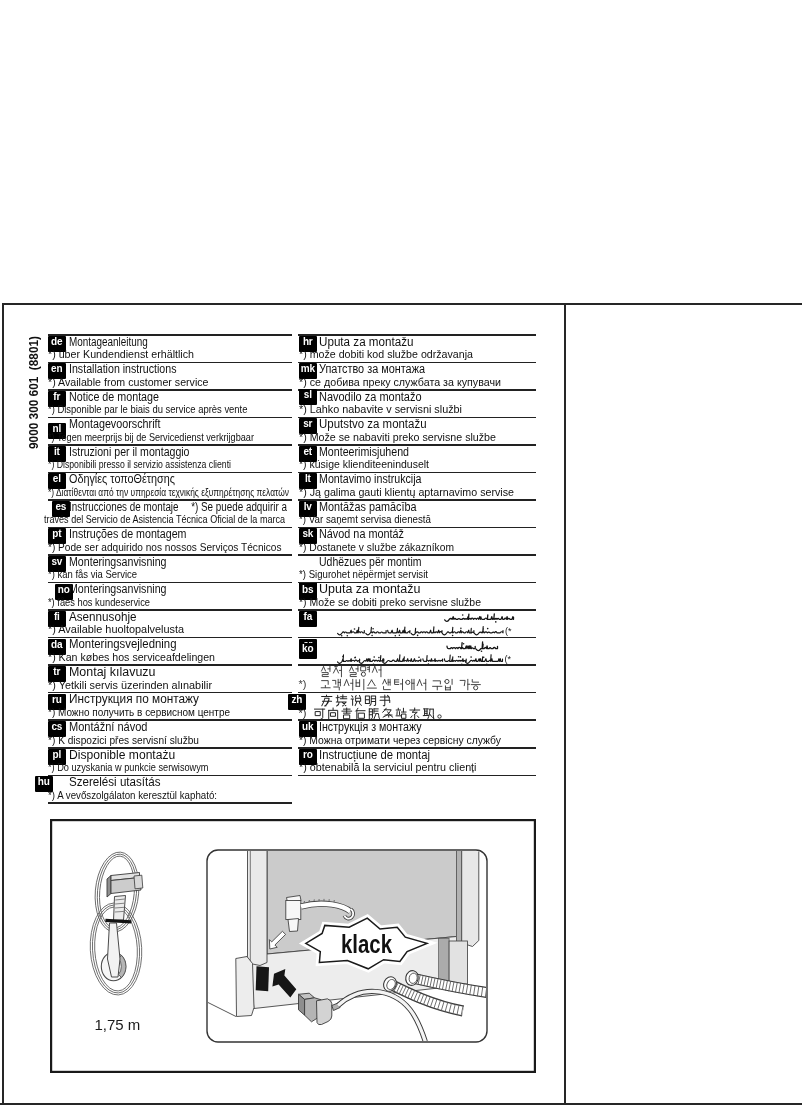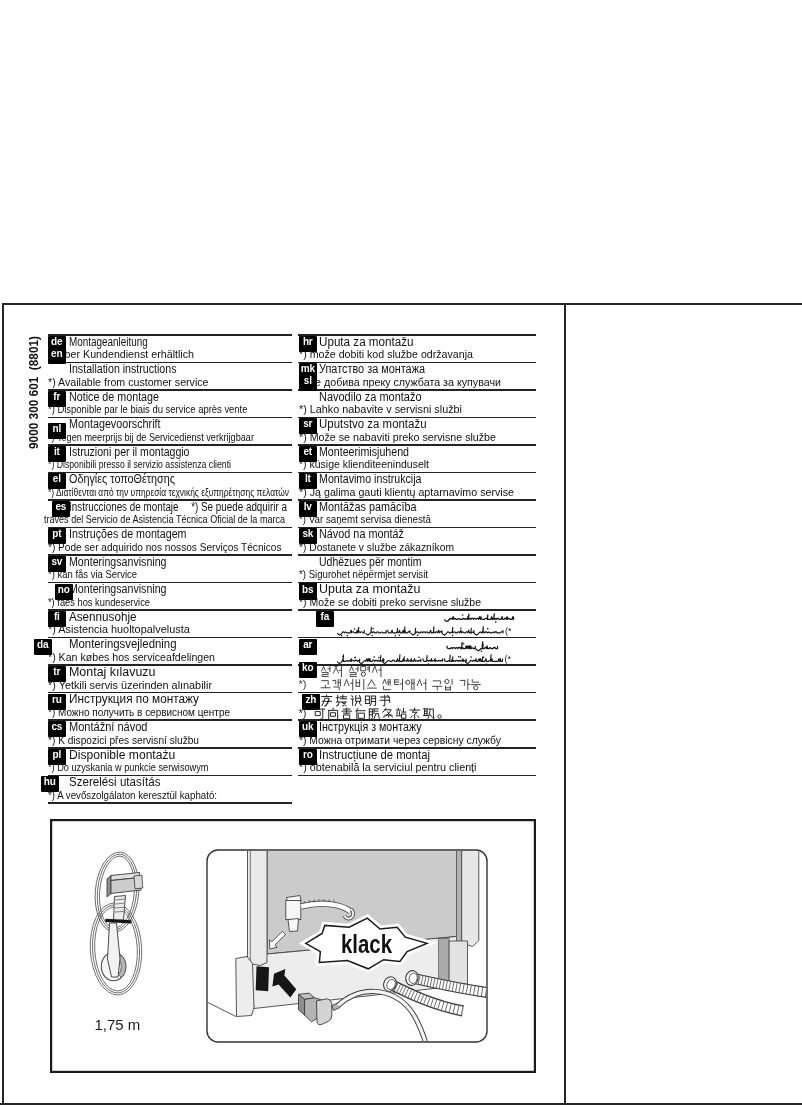--- a/index.html
+++ b/index.html
@@ -9,21 +9,21 @@
 <div style="position:absolute;left:2px;top:302.9px;width:800px;height:2.1px;background:#262626"></div>
 <div style="position:absolute;left:2px;top:302.8px;width:1.6px;height:801px;background:#262626"></div>
 <div style="position:absolute;left:564.3px;top:302.8px;width:1.5px;height:801px;background:#262626"></div>
 <div style="position:absolute;left:0px;top:1103px;width:802px;height:2.3px;background:#262626"></div>
 <div id="vcode" style="position:absolute;left:27.5px;top:449px;transform:rotate(-90deg) scaleX(0.9452);transform-origin:0 0;font-weight:bold;font-size:12.5px;white-space:pre;line-height:13px">9000 300 601  (8801)</div>
 <div class="sep" style="left:47.5px;top:334.0px;width:244.5px"></div>
 <div class="tag" style="left:48px;top:335.7px">de</div>
 <div id="t_L_de" class="tl " style="left:68.5px;top:335.5px;font-size:12px;transform:scaleX(0.8258);">Montageanleitung</div>
 <div id="l_L_de" class="tl " style="left:48px;top:348.1px;font-size:11px;transform:scaleX(0.9705);">*) über Kundendienst erhältlich</div>
 <div class="sep" style="left:47.5px;top:361.5px;width:244.5px"></div>
-<div class="tag" style="left:48px;top:348px">en</div>
+<div class="tag" style="left:48px;top:363px">en</div>
 <div id="t_L_en" class="tl " style="left:68.5px;top:363.0px;font-size:12px;transform:scaleX(0.8855);">Installation instructions</div>
 <div id="l_L_en" class="tl " style="left:48px;top:375.6px;font-size:11px;transform:scaleX(0.9663);">*) Available from customer service</div>
 <div class="sep" style="left:47.5px;top:389.1px;width:244.5px"></div>
 <div class="tag" style="left:48px;top:390.8px">fr</div>
 <div id="t_L_fr" class="tl " style="left:68.5px;top:390.6px;font-size:12px;transform:scaleX(0.8934);">Notice de montage</div>
 <div id="l_L_fr" class="tl " style="left:48px;top:403.2px;font-size:11px;transform:scaleX(0.8586);">*) Disponible par le biais du service après vente</div>
 <div class="sep" style="left:47.5px;top:416.6px;width:244.5px"></div>
 <div class="tag" style="left:48px;top:423px">nl</div>
 <div id="t_L_nl" class="tl " style="left:68.5px;top:418.1px;font-size:12px;transform:scaleX(0.8966);">Montagevoorschrift</div>
 <div id="l_L_nl" class="tl " style="left:48px;top:430.7px;font-size:11px;transform:scaleX(0.8305);">*) Tegen meerprijs bij de Servicedienst verkrijgbaar</div>
@@ -47,56 +47,56 @@
 <div class="tag" style="left:48px;top:555.9px">sv</div>
 <div id="t_L_sv" class="tl " style="left:68.5px;top:555.7px;font-size:12px;transform:scaleX(0.8859);">Monteringsanvisning</div>
 <div id="l_L_sv" class="tl " style="left:48px;top:568.3px;font-size:11px;transform:scaleX(0.8613);">*) kan fås via Service</div>
 <div class="sep" style="left:47.5px;top:581.8px;width:244.5px"></div>
 <div class="tag" style="left:55px;top:583.5px">no</div>
 <div id="t_L_no" class="tl " style="left:68.5px;top:583.3px;font-size:12px;transform:scaleX(0.8859);">Monteringsanvisning</div>
 <div id="l_L_no" class="tl " style="left:48px;top:595.9px;font-size:11px;transform:scaleX(0.8468);">*) fåes hos kundeservice</div>
 <div class="sep" style="left:47.5px;top:609.3px;width:244.5px"></div>
 <div class="tag" style="left:48px;top:611.0px">fi</div>
 <div id="t_L_fi" class="tl " style="left:68.5px;top:610.8px;font-size:12px;transform:scaleX(0.9728);">Asennusohje</div>
-<div id="l_L_fi" class="tl " style="left:48px;top:623.4px;font-size:11px;transform:scaleX(0.9907);">*) Asistencia huoltopalvelusta</div>
+<div id="l_L_fi" class="tl " style="left:48px;top:623.4px;font-size:11px;transform:scaleX(0.9907);">*) Available huoltopalvelusta</div>
 <div class="sep" style="left:47.5px;top:636.8px;width:244.5px"></div>
-<div class="tag" style="left:34px;top:638.5px">da</div>
+<div class="tag" style="left:48px;top:638.5px">da</div>
 <div id="t_L_da" class="tl " style="left:68.5px;top:638.3px;font-size:12px;transform:scaleX(0.9479);">Monteringsvejledning</div>
 <div id="l_L_da" class="tl " style="left:48px;top:650.9px;font-size:11px;transform:scaleX(0.9651);">*) Kan købes hos serviceafdelingen</div>
 <div class="sep" style="left:47.5px;top:664.4px;width:244.5px"></div>
 <div class="tag" style="left:48px;top:666.1px">tr</div>
 <div id="t_L_tr" class="tl " style="left:68.5px;top:665.9px;font-size:12px;transform:scaleX(1.0375);">Montaj kılavuzu</div>
 <div id="l_L_tr" class="tl " style="left:48px;top:678.5px;font-size:11px;transform:scaleX(0.9861);">*) Yetkili servis üzerinden alınabilir</div>
 <div class="sep" style="left:47.5px;top:691.9px;width:244.5px"></div>
 <div class="tag" style="left:48px;top:693.6px">ru</div>
 <div id="t_L_ru" class="tl " style="left:68.5px;top:693.4px;font-size:12px;transform:scaleX(0.9833);">Инструкция по монтажу</div>
 <div id="l_L_ru" class="tl " style="left:48px;top:706.0px;font-size:11px;transform:scaleX(0.9058);">*) Можно получить в сервисном центре</div>
 <div class="sep" style="left:47.5px;top:719.4px;width:244.5px"></div>
 <div class="tag" style="left:48px;top:721.1px">cs</div>
 <div id="t_L_cs" class="tl " style="left:68.5px;top:720.9px;font-size:12px;transform:scaleX(0.9193);">Montážní návod</div>
 <div id="l_L_cs" class="tl " style="left:48px;top:733.5px;font-size:11px;transform:scaleX(0.9216);">*) K dispozici přes servisní službu</div>
 <div class="sep" style="left:47.5px;top:747.0px;width:244.5px"></div>
 <div class="tag" style="left:48px;top:748.7px">pl</div>
 <div id="t_L_pl" class="tl " style="left:68.5px;top:748.5px;font-size:12px;transform:scaleX(1.0078);">Disponible montażu</div>
 <div id="l_L_pl" class="tl " style="left:48px;top:761.1px;font-size:11px;transform:scaleX(0.8361);">*) Do uzyskania w punkcie serwisowym</div>
 <div class="sep" style="left:47.5px;top:774.5px;width:244.5px"></div>
-<div class="tag" style="left:41px;top:776.2px">hu</div>
+<div class="tag" style="left:35px;top:776.2px">hu</div>
 <div id="t_L_hu" class="tl " style="left:68.5px;top:776.0px;font-size:12px;transform:scaleX(0.9660);">Szerelési utasítás</div>
 <div id="l_L_hu" class="tl " style="left:48px;top:788.6px;font-size:11px;transform:scaleX(0.8829);">*) A vevőszolgálaton keresztül kapható:</div>
 <div class="sep" style="left:47.5px;top:802.0px;width:244.5px"></div>
 <div class="sep" style="left:297.5px;top:334.0px;width:238.0px"></div>
 <div class="tag" style="left:299px;top:335.7px">hr</div>
 <div id="t_R_hr" class="tl " style="left:318.5px;top:335.5px;font-size:12px;transform:scaleX(0.9703);">Uputa za montažu</div>
 <div id="l_R_hr" class="tl " style="left:299px;top:348.1px;font-size:11px;transform:scaleX(0.9679);">*) može dobiti kod službe održavanja</div>
 <div class="sep" style="left:297.5px;top:361.5px;width:238.0px"></div>
 <div class="tag" style="left:299px;top:363.2px">mk</div>
 <div id="t_R_mk" class="tl " style="left:318.5px;top:363.0px;font-size:12px;transform:scaleX(0.9067);">Упатство за монтажа</div>
 <div id="l_R_mk" class="tl " style="left:299px;top:375.6px;font-size:11px;transform:scaleX(0.9718);">*) се добива преку службата за купувачи</div>
 <div class="sep" style="left:297.5px;top:389.1px;width:238.0px"></div>
-<div class="tag" style="left:299px;top:375px">sl</div>
+<div class="tag" style="left:299px;top:389px">sl</div>
 <div id="t_R_sl" class="tl " style="left:318.5px;top:390.6px;font-size:12px;transform:scaleX(0.9147);">Navodilo za montažo</div>
 <div id="l_R_sl" class="tl " style="left:299px;top:403.2px;font-size:11px;transform:scaleX(0.9837);">*) Lahko nabavite v servisni službi</div>
 <div class="sep" style="left:297.5px;top:416.6px;width:238.0px"></div>
 <div class="tag" style="left:299px;top:418.3px">sr</div>
 <div id="t_R_sr" class="tl " style="left:318.5px;top:418.1px;font-size:12px;transform:scaleX(0.9536);">Uputstvo za montažu</div>
 <div id="l_R_sr" class="tl " style="left:299px;top:430.7px;font-size:11px;transform:scaleX(0.9705);">*) Može se nabaviti preko servisne službe</div>
 <div class="sep" style="left:297.5px;top:444.1px;width:238.0px"></div>
 <div class="tag" style="left:299px;top:445.8px">et</div>
 <div id="t_R_et" class="tl " style="left:318.5px;top:445.6px;font-size:12px;transform:scaleX(0.8877);">Monteerimisjuhend</div>
 <div id="l_R_et" class="tl " style="left:299px;top:458.2px;font-size:11px;transform:scaleX(0.9533);">*) küsige klienditeeninduselt</div>
@@ -114,21 +114,21 @@
 <div id="l_R_sk" class="tl " style="left:299px;top:540.8px;font-size:11px;transform:scaleX(0.9320);">*) Dostanete v službe zákazníkom</div>
 <div class="sep" style="left:297.5px;top:554.2px;width:238.0px"></div>
 <div class="tag" style="left:299px;top:582px">sq</div>
 <div id="t_R_sq" class="tl " style="left:318.5px;top:555.7px;font-size:12px;transform:scaleX(0.8732);">Udhëzues për montim</div>
 <div id="l_R_sq" class="tl " style="left:299px;top:568.3px;font-size:11px;transform:scaleX(0.8755);">*) Sigurohet nëpërmjet servisit</div>
 <div class="sep" style="left:297.5px;top:581.8px;width:238.0px"></div>
 <div class="tag" style="left:299px;top:583.5px">bs</div>
 <div id="t_R_bs" class="tl " style="left:318.5px;top:583.3px;font-size:12px;transform:scaleX(1.0422);">Uputa za montažu</div>
 <div id="l_R_bs" class="tl " style="left:299px;top:595.9px;font-size:11px;transform:scaleX(0.9510);">*) Može se dobiti preko servisne službe</div>
 <div class="sep" style="left:297.5px;top:609.3px;width:238.0px"></div>
-<div class="tag" style="left:316px;top:611.0px">fa</div>
+<div class="tag" style="left:299px;top:611.0px">fa</div>
 <svg style="position:absolute;left:297.5px;top:609.3px" width="238.0" height="28" viewBox="0 0 238.0 28">
     <path d="M215.5,8.1 L215.5,10.3 l-0.6,-2.6 l-0.9,2.6 l-1.9,0 q-1.3,-2.0 -2.5,0 l-0.5,-2.6 l-0.8,2.6 q-1.0,-2.2 -2.1,0 l-1.4,0 l-0.7,-2.6 l-1.1,2.6 l-1.9,0 q-1.0,-1.9 -2.0,0 q-1.1,-1.6 -2.2,0 q-1.2,-1.8 -2.5,0 l-0.6,-2.6 l-0.9,2.6 l-1.8,0 l-1.8,0 q-1.5,-2.4 -3.0,0 l-1.6,0 q-1.6,0.2 -1.8,-2.4 M195.8,10.3 L196.3,4.9 M189.4,10.3 L189.8,5.9 M182.4,8.1 L182.4,10.3 l-0.7,-2.6 l-1.0,2.6 q-1.1,-2.3 -2.2,0 q-1.5,-1.8 -3.0,0 q-1.3,-2.2 -2.6,0 q-1.0,-1.7 -2.1,0 l-0.7,-2.6 l-1.0,2.6 q-1.1,-1.5 -2.2,0 q-1.4,-1.6 -2.8,0 l-1.8,0 q-1.4,-1.5 -2.7,0 l-1.5,0 q-1.1,-1.7 -2.2,0 l-0.7,-2.6 l-1.0,2.6 q-1.4,-1.6 -2.9,0 q-2.4,3.8 -4.6,0.6 M170.4,10.3 L170.9,5.1" fill="none" stroke="#161616" stroke-width="1.3" stroke-linecap="round" stroke-linejoin="round"></path>
     <circle cx="197.8" cy="12.9" r="0.8" fill="#161616"></circle>
     <circle cx="164.7" cy="6.0" r="0.8" fill="#161616"></circle>
     <path d="M205.0,21.6 L205.0,23.8 q-1.4,-2.1 -2.8,0 l-1.8,0 l-1.5,0 q-1.1,-2.3 -2.2,0 q-1.4,-1.5 -2.8,0 l-1.7,0 q-1.4,-1.4 -2.8,0 q-1.5,-1.9 -2.9,0 q-1.5,-2.3 -3.0,0 q-1.2,-1.5 -2.4,0 q-2.4,3.8 -4.6,0.6 M184.7,23.8 L185.2,17.5 M184.9,23.8 L185.3,19.4 M175.9,21.6 L175.9,23.8 q-1.2,-1.4 -2.4,0 l-2.2,0 l-0.6,-2.6 l-1.0,2.6 q-1.2,-2.1 -2.4,0 l-1.5,0 q-1.2,-1.9 -2.4,0 l-0.6,-2.6 l-0.9,2.6 q-1.4,-1.8 -2.8,0 l-1.6,0 q-1.2,-2.2 -2.4,0 q-1.3,-1.6 -2.5,0 l-1.4,0 q-1.2,-2.0 -2.3,0 q-2.4,3.8 -4.6,0.6 M154.3,23.8 L154.8,18.3 M172.9,23.8 L173.3,19.4 M144.0,21.6 L144.0,23.8 q-1.3,-2.3 -2.6,0 l-0.7,-2.6 l-1.0,2.6 q-1.4,-1.9 -2.8,0 q-1.1,-1.8 -2.1,0 l-1.5,0 l-0.7,-2.6 l-1.0,2.6 l-1.6,0 q-1.4,-1.9 -2.8,0 q-1.2,-2.1 -2.4,0 q-1.4,-1.8 -2.7,0 l-1.4,0 q-1.4,-2.0 -2.9,0 q-2.4,3.8 -4.6,0.6 M135.4,23.8 L135.9,17.9 M117.2,23.8 L117.6,19.4 M111.9,21.6 L111.9,23.8 q-1.2,-2.4 -2.4,0 l-1.9,0 l-0.7,-2.6 l-1.1,2.6 l-0.6,-2.6 l-0.9,2.6 l-2.1,0 l-0.6,-2.6 l-0.9,2.6 q-1.2,-2.1 -2.4,0 l-1.4,0 l-2.1,0 l-0.7,-2.6 l-1.0,2.6 l-1.6,0 q-1.6,0.2 -1.8,-2.4 M106.4,23.8 L106.9,18.1 M99.1,23.8 L99.5,19.4 M88.1,21.6 L88.1,23.8 l-1.9,0 l-1.5,0 q-1.0,-1.7 -2.1,0 l-2.0,0 q-1.1,-2.1 -2.2,0 l-1.7,0 q-1.1,-2.0 -2.2,0 q-1.0,-2.0 -2.1,0 q-2.4,3.8 -4.6,0.6 M72.9,23.8 L73.4,18.4 M66.3,21.6 L66.3,23.8 l-1.5,0 q-1.3,-2.2 -2.6,0 q-1.2,-2.3 -2.5,0 l-0.5,-2.6 l-0.8,2.6 l-2.0,0 q-1.3,-2.1 -2.7,0 l-0.6,-2.6 l-0.9,2.6 l-1.7,0 l-1.7,0 q-1.2,-1.7 -2.4,0 q-1.1,-1.9 -2.2,0 q-2.4,3.8 -4.6,0.6 M60.3,23.8 L60.8,18.3" fill="none" stroke="#161616" stroke-width="1.15" stroke-linecap="round" stroke-linejoin="round"></path>
     <circle cx="189.7" cy="19.6" r="0.8" fill="#161616"></circle>
     <circle cx="154.6" cy="26.5" r="0.8" fill="#161616"></circle>
     <circle cx="162.9" cy="19.3" r="0.8" fill="#161616"></circle>
     <circle cx="119.6" cy="26.4" r="0.8" fill="#161616"></circle>
     <circle cx="97.3" cy="26.7" r="0.8" fill="#161616"></circle>
@@ -157,21 +157,21 @@
     <circle cx="121.0" cy="20.3" r="0.8" fill="#161616"></circle>
     <circle cx="76.2" cy="20.0" r="0.8" fill="#161616"></circle>
     <circle cx="80.9" cy="20.6" r="0.8" fill="#161616"></circle>
     <circle cx="75.5" cy="27.2" r="0.8" fill="#161616"></circle>
     <circle cx="45.0" cy="19.5" r="0.8" fill="#161616"></circle>
     <circle cx="57.3" cy="20.2" r="0.8" fill="#161616"></circle>
     <circle cx="57.0" cy="20.8" r="0.8" fill="#161616"></circle>
     <text x="206.5" y="25" font-size="9" fill="#161616" font-family="Liberation Sans">(*</text>
   </svg>
 <div class="sep" style="left:297.5px;top:664.4px;width:238.0px"></div>
-<div class="tag" style="left:299px;top:662px">ko</div>
+<div class="tag" style="left:299px;top:643px">ko</div>
 <svg style="position:absolute;left:297.5px;top:664.4px" width="238.0" height="28" viewBox="0 0 238.0 28">
     <g transform="translate(22.7,2.0) scale(1.100)">
       <path d="M2.6,0.6 L0.7,4.6 M2.6,0.6 L4.4,4.6 M8.4,0.2 L8.4,5 M6.5,2.6 L8.4,2.6 M1.2,6 L6.8,6 L6.8,7.8 L1.4,7.8 L1.4,9.6 L7,9.6" fill="none" stroke="#3d3d3d" stroke-width="0.86" stroke-linecap="round" stroke-linejoin="round"></path>
     </g>
     <g transform="translate(34.2,2.0) scale(1.100)">
       <path d="M2.2,0.6 L4.8,0.2 M3.5,1.6 L1.1,6.4 M3.5,1.6 L5.8,6.4 M8.4,0 L8.4,9.8 M6.5,4 L8.4,4" fill="none" stroke="#3d3d3d" stroke-width="0.86" stroke-linecap="round" stroke-linejoin="round"></path>
     </g>
     <g transform="translate(50.7,2.0) scale(1.100)">
       <path d="M2.6,0.6 L0.7,4.6 M2.6,0.6 L4.4,4.6 M8.4,0.2 L8.4,5 M6.5,2.6 L8.4,2.6 M1.2,6 L6.8,6 L6.8,7.8 L1.4,7.8 L1.4,9.6 L7,9.6" fill="none" stroke="#3d3d3d" stroke-width="0.86" stroke-linecap="round" stroke-linejoin="round"></path>
     </g>
@@ -216,21 +216,21 @@
       <path d="M1.2,2 a1.9,1.9 0 1 0 3.8,0 a1.9,1.9 0 1 0 -3.8,0 M7.8,0 L7.8,4.6 M1.8,6 L1.8,9.6 M6.2,6 L6.2,9.6 M1.8,7.7 L6.2,7.7 M1.8,9.6 L6.2,9.6" fill="none" stroke="#3d3d3d" stroke-width="0.86" stroke-linecap="round" stroke-linejoin="round"></path>
     </g>
     <g transform="translate(161.0,15.3) scale(1.100)">
       <path d="M1,1 L5.6,1 L4.8,5.8 M8,0 L8,9.6 M8,4.5 L9.7,4.5" fill="none" stroke="#3d3d3d" stroke-width="0.86" stroke-linecap="round" stroke-linejoin="round"></path>
     </g>
     <g transform="translate(172.5,15.3) scale(1.100)">
       <path d="M1.6,0.2 L1.6,2.6 L7.4,2.6 M0.6,4.8 L9,4.8 M2.8,7.7 a1.9,1.9 0 1 0 3.8,0 a1.9,1.9 0 1 0 -3.8,0" fill="none" stroke="#3d3d3d" stroke-width="0.86" stroke-linecap="round" stroke-linejoin="round"></path>
     </g>
   </svg>
 <div class="sep" style="left:297.5px;top:691.9px;width:238.0px"></div>
-<div class="tag" style="left:302px;top:693.6px">zh</div>
+<div class="tag" style="left:288px;top:693.6px">zh</div>
 <svg style="position:absolute;left:297.5px;top:691.9px" width="238.0" height="28" viewBox="0 0 238.0 28">
     <g transform="translate(23.0,2.8) scale(1.150)">
       <path d="M4.8,0.2 L4.8,1.2 M0.5,1.4 L9.5,1.4 M3.4,2.8 C2.8,5.6 1.8,7.8 0.7,9.6 M3.4,2.8 L7,3 C7,6.2 5.6,8.4 3.2,9.7 M1.2,5.7 L9.2,5.7 M6.8,4.2 L4.2,9.7" fill="none" stroke="#242424" stroke-width="0.87" stroke-linecap="round" stroke-linejoin="round"></path>
     </g>
     <g transform="translate(37.6,2.8) scale(1.150)">
       <path d="M1.8,0.4 L1.8,5.4 M0.4,2.5 L3.3,2.1 M6.3,0 L6.3,3.3 M4.2,1.6 L9.6,1.6 M4,3.4 L9.8,3.4 M0.6,6.3 L9.3,6.3 M3.1,6.3 C3.1,7.9 2.2,9.2 0.9,9.8 M5.6,6.3 L8.9,9.5 M8.7,6.7 L6.1,9.8" fill="none" stroke="#242424" stroke-width="0.87" stroke-linecap="round" stroke-linejoin="round"></path>
     </g>
     <g transform="translate(52.2,2.8) scale(1.150)">
       <path d="M1.3,0.8 L2.3,2 M0.8,3.6 L3,3.6 M2.1,3.6 L2.1,9 M5.2,0.6 L4.4,2.2 M8,0.6 L8.8,2.2 M4.7,3 L9.1,3 L9.1,5.6 L4.7,5.6 Z M6,5.6 L4.3,9.4 M7.7,5.6 C8,7.6 8.8,8.8 9.8,9.2" fill="none" stroke="#242424" stroke-width="0.87" stroke-linecap="round" stroke-linejoin="round"></path>
     </g>

